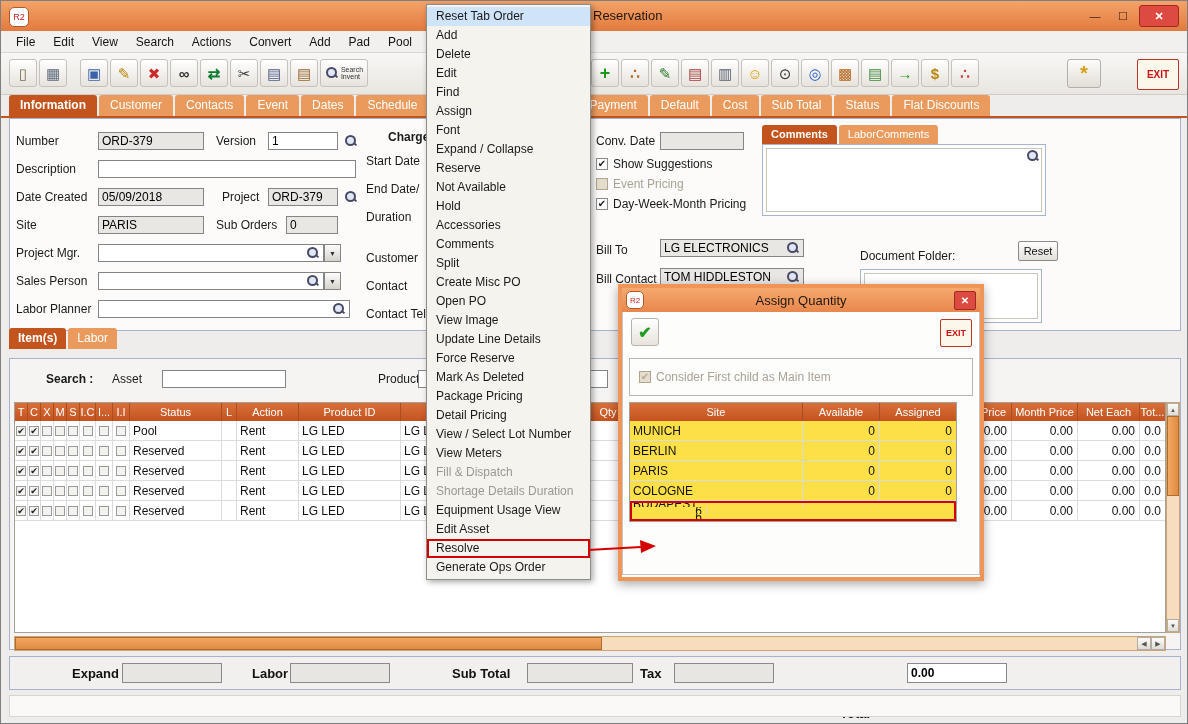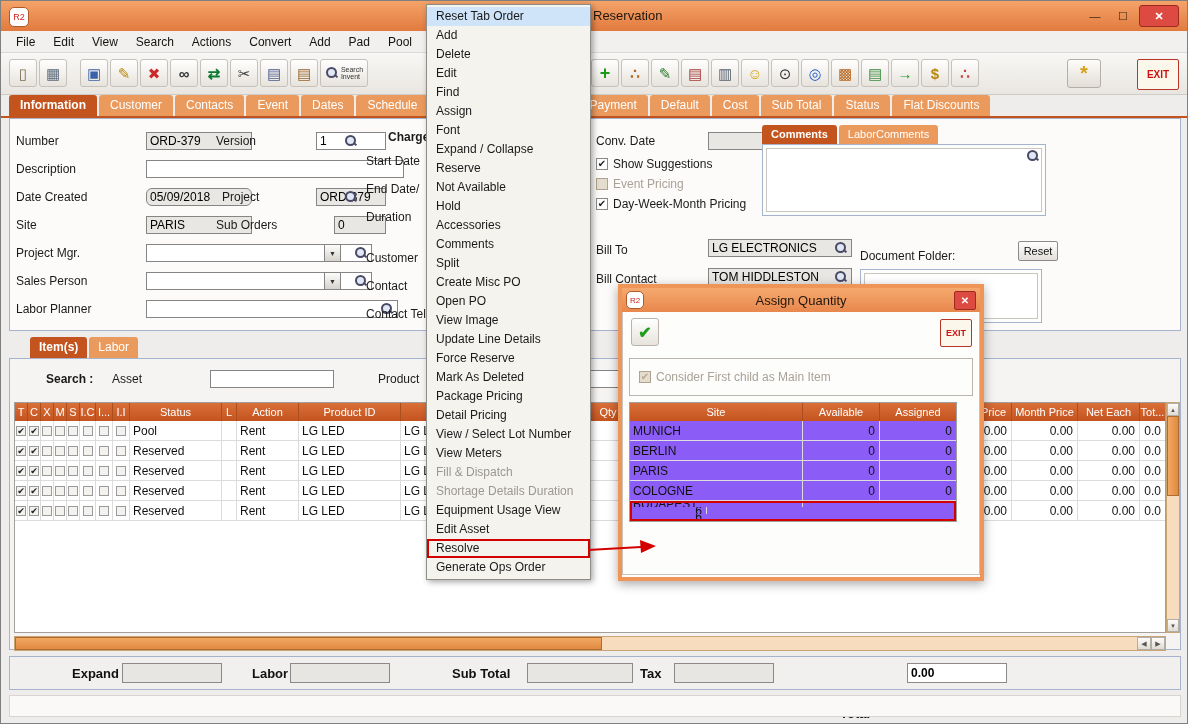--- a/index.html
+++ b/index.html
@@ -44,21 +44,21 @@
   .tabbar{position:absolute;left:0;top:93px;width:100%;height:24px;border-bottom:2px solid #c4541d;display:flex;align-items:flex-end;padding-left:8px;box-sizing:border-box;gap:2px;}
   .tab{height:21px;padding:0 11px;background:#eb9a5e;color:#fff;font-size:12px;line-height:21px;border-radius:3px 3px 0 0;white-space:nowrap;}
   .tab.sel{background:#c4541d;font-weight:bold;}
   .tab.ghost{width:146px;padding:0;}
 
   
   .panel{position:absolute;background:#fcfbfa;border:1px solid #a6b3cf;box-sizing:border-box;}
   .lbl{position:absolute;font-size:12px;color:#1a1a1a;height:18px;line-height:18px;white-space:nowrap;}
   .lbl.b{font-weight:bold;}
   .fld{position:absolute;height:18px;box-sizing:border-box;border:1px solid #858585;background:#fff;font-size:12px;
-       display:flex;align-items:center;padding:0 3px;overflow:hidden;white-space:nowrap;margin-left:48px;}
+       display:flex;align-items:center;padding:0 3px;overflow:hidden;white-space:nowrap;}
   .fld.ro{background:#e9e7e3;}
   .fld .val{flex:1;overflow:hidden;}
   .fld .mag{margin-left:2px;}
   .magfloat{position:absolute;}
   .ddbtn{position:absolute;width:17px;height:18px;box-sizing:border-box;border:1px solid #858585;background:linear-gradient(#fdfdfc,#d6d2cc);
          display:flex;align-items:center;justify-content:center;font-size:7px;color:#333;}
   .btn{position:absolute;box-sizing:border-box;border:1px solid #8a8a8a;background:linear-gradient(#ffffff,#e3dfd9);
        font-size:11px;color:#111;display:flex;align-items:center;justify-content:center;border-radius:2px;}
   .chkrow{position:absolute;display:flex;align-items:center;gap:5px;height:14px;}
   .cb2{width:12px;height:12px;box-sizing:border-box;border:1px solid #8a8a8a;background:#fff;font-size:10px;line-height:10px;text-align:center;color:#222;flex:none;}
@@ -127,21 +127,21 @@
   .dcheckbtn{position:absolute;left:8px;top:6px;width:28px;height:28px;box-sizing:border-box;border:1px solid #b8b4ad;border-radius:3px;
              background:linear-gradient(#ffffff,#e7e3dc);display:flex;align-items:center;justify-content:center;
              color:#1f9d1f;font-size:16px;font-weight:bold;}
   .dexit{position:absolute;right:7px;top:7px;width:30px;height:26px;font-size:9px;}
   .dgroup{position:absolute;left:6px;top:46px;width:344px;height:38px;box-sizing:border-box;border:1px solid #bab6af;}
   .dgroup .chkrow{left:9px;top:11px;}
   .dtable{position:absolute;left:6px;top:90px;width:328px;box-sizing:border-box;border:1px solid #a3a09b;background:#fff;}
   .dw-site{width:173px;}
   .dw-av{width:77px;}
   .dw-as{width:76px;border-right:none;}
-  .drow{display:flex;height:19px;border-bottom:1px solid #dcdcdc;background:#8b5cf6;}
+  .drow{display:flex;height:19px;border-bottom:1px solid #dcdcdc;background:#fde047;}
   .drow.annotated{outline:2px solid #d40000;outline-offset:-2px;position:relative;z-index:2;flex-direction:column;}
 
   
   .ann-arrow{position:absolute;left:584px;top:534px;z-index:70;}
 </style>
 </head>
 <body>
 
 <div class="window">
 
@@ -285,21 +285,21 @@
         <span class="val">1</span>
       </div>
     <span class="mag magfloat" style="left:334px;top:15px;"></span>
 
     <div class="lbl" style="left:6px;top:41px;">Description</div>
     <div class="fld" style="left:88px;top:41px;width:258px;">
         <span class="val"></span>
       </div>
 
     <div class="lbl" style="left:6px;top:69px;">Date Created</div>
-    <div class="fld ro" style="left:88px;top:69px;width:106px;border-radius:6px;">
+    <div class="fld ro" style="left:88px;top:69px;width:106px;">
         <span class="val">05/09/2018</span>
       </div>
     <div class="lbl" style="left:212px;top:69px;">Project</div>
     <div class="fld ro" style="left:258px;top:69px;width:70px;">
         <span class="val">ORD-379</span>
       </div>
     <span class="mag magfloat" style="left:334px;top:71px;"></span>
 
     <div class="lbl" style="left:6px;top:97px;">Site</div>
     <div class="fld ro" style="left:88px;top:97px;width:106px;">
@@ -376,21 +376,21 @@
       <div class="inner"></div>
     </div>
 
     <div class="lbl" style="left:850px;top:128px;">Document Folder:</div>
     <div class="btn" style="left:1008px;top:122px;width:40px;height:20px;">Reset</div>
     <div class="cbox" style="left:850px;top:150px;width:182px;height:54px;">
       <div class="inner"></div>
     </div>
   </div>
 
-  <div class="stabs" style="left:8px;top:336px;margin-left:21px;">
+  <div class="stabs" style="left:8px;top:327px;">
     <div style="height:21px;line-height:21px;font-size:12px;" class="stab sel">Item(s)</div>
       <div style="height:21px;line-height:21px;font-size:12px;" class="stab">Labor</div>
   </div>
 
   <div class="panel" style="left:8px;top:357px;width:1172px;height:292px;background:#f5f4f2;">
     <div class="lbl b" style="left:36px;top:11px;">Search :</div>
     <div class="lbl" style="left:102px;top:11px;">Asset</div>
     <div class="fld" style="left:152px;top:11px;width:124px;">
         <span class="val"></span>
       </div>

